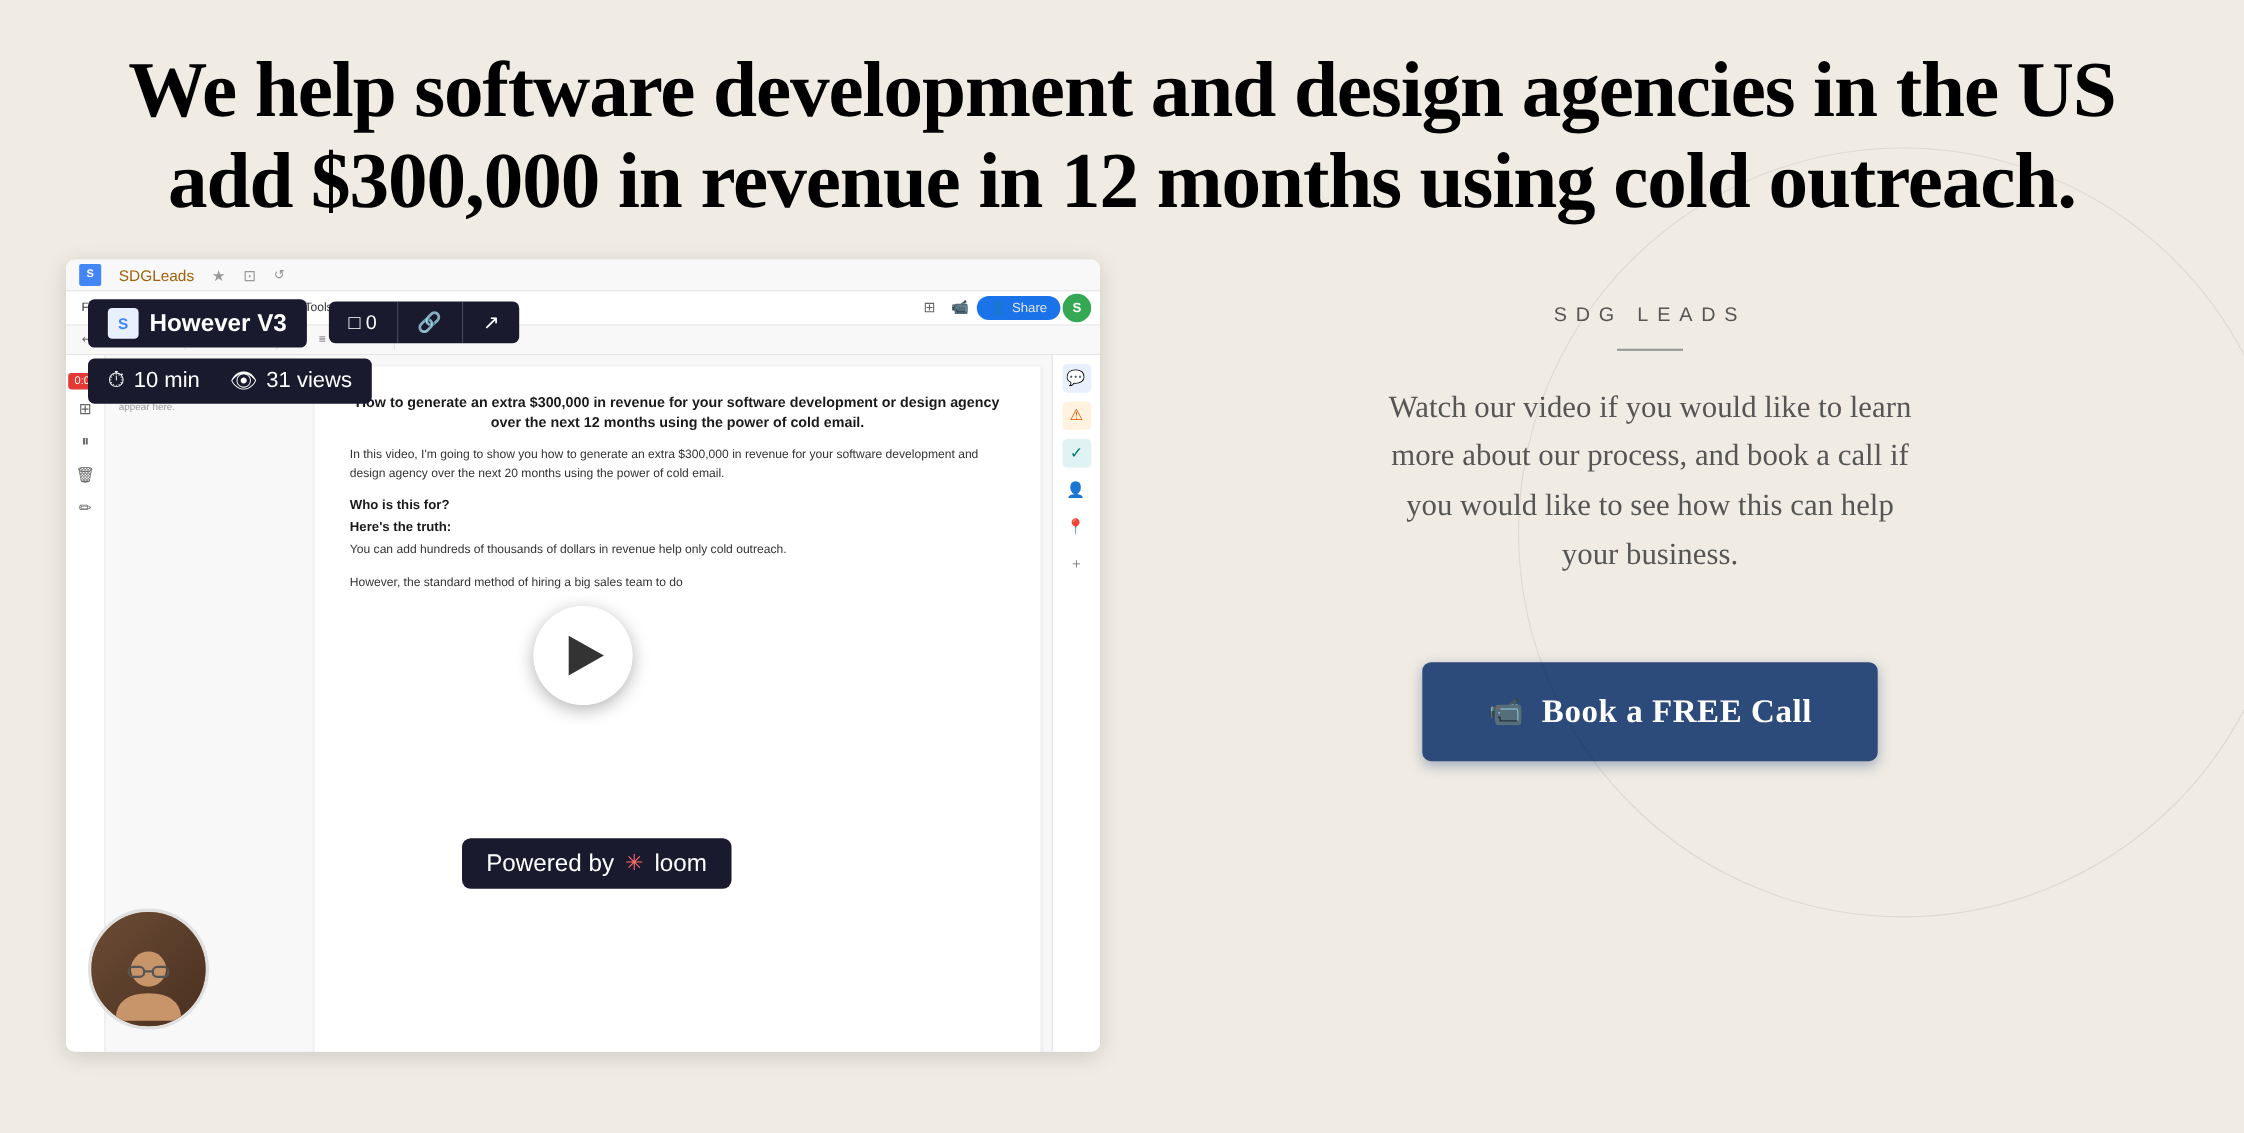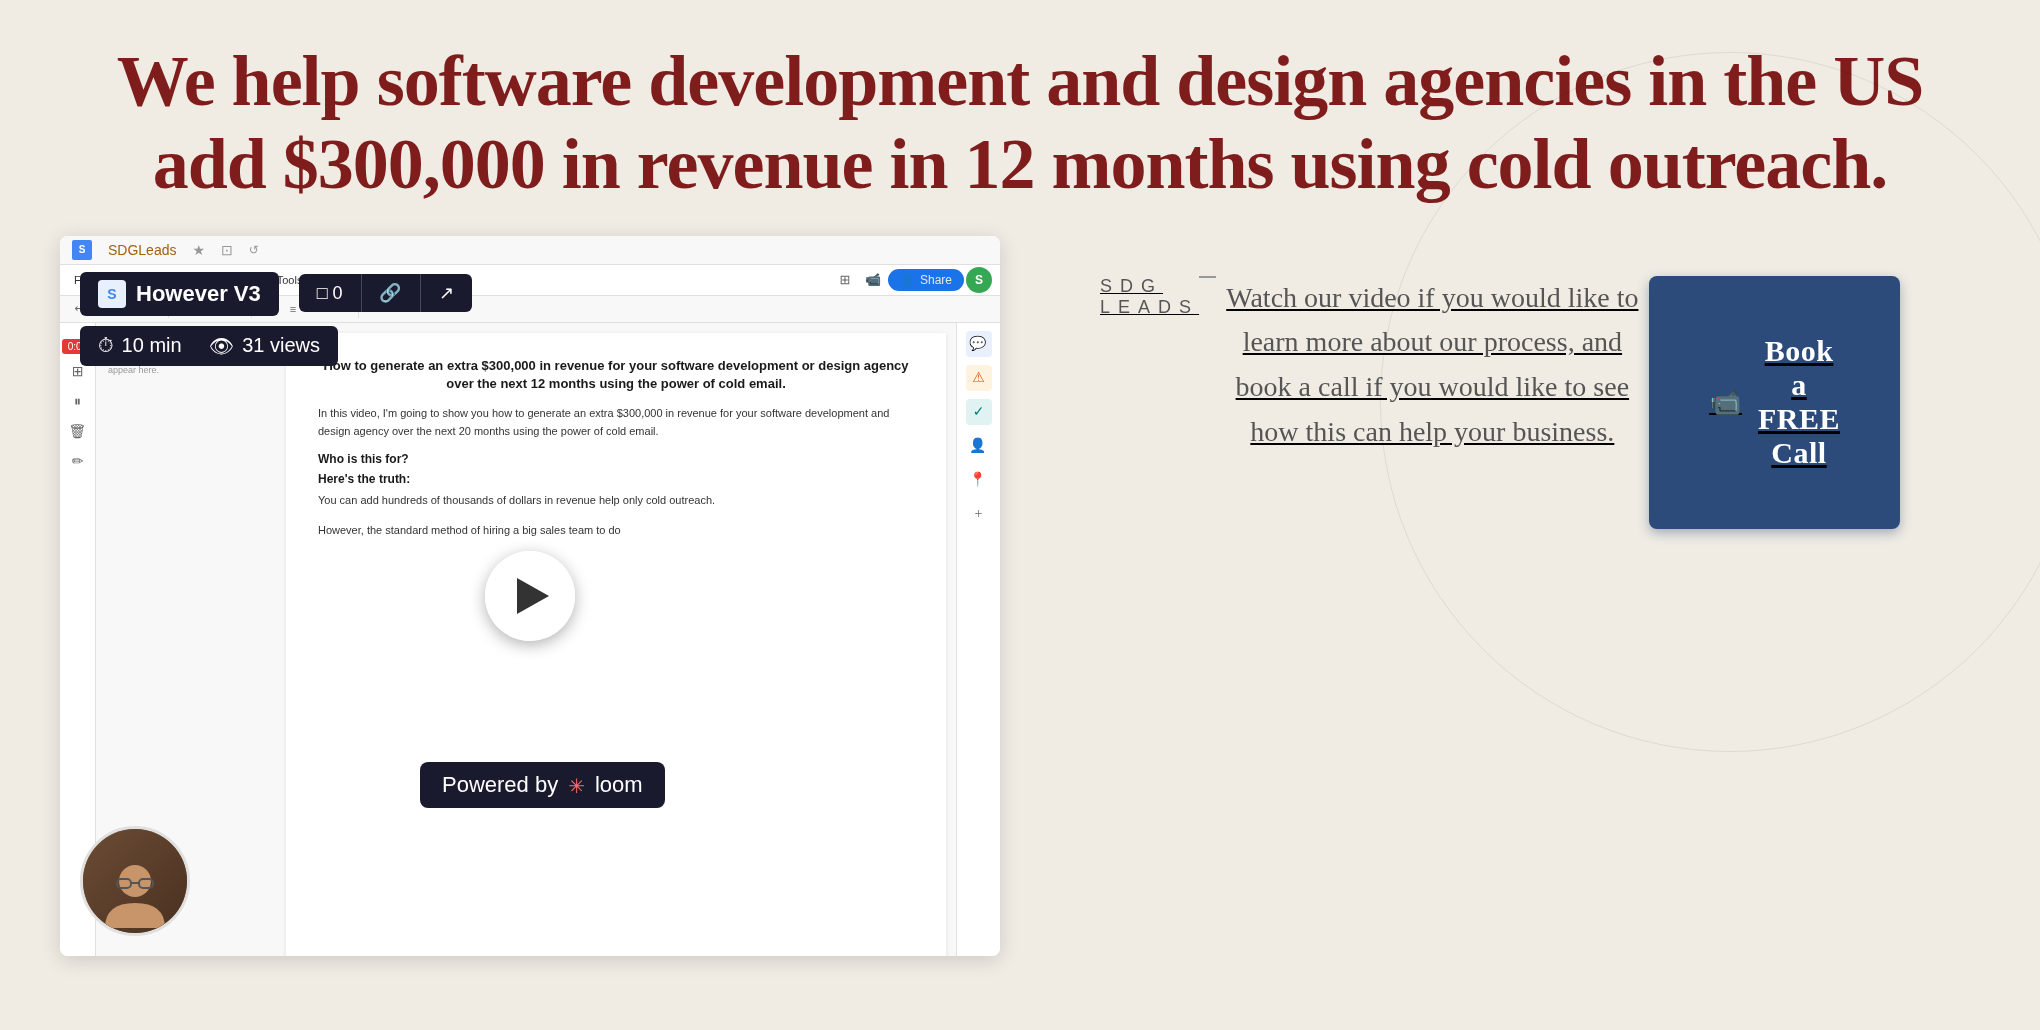--- a/index.html
+++ b/index.html
@@ -20,21 +20,21 @@
       background-color: #f0ece4;
       position: relative;
     }
 
     
     .hero-heading {
       text-align: center;
       padding: 40px 80px 30px;
       font-size: 72px;
       font-weight: 800;
-      color: #7f1d1d;
+      color: #000000;
       line-height: 1.15;
       letter-spacing: -1px;
     }
 
     
     .main-content {
       display: flex;
       flex-direction: row;
       align-items: flex-start;
       gap: 0;
@@ -314,21 +314,21 @@
       bottom: 148px;
       left: 360px;
       z-index: 30;
       background: #1a1a2e;
       color: white;
       padding: 10px 22px;
       border-radius: 8px;
       font-family: Arial, sans-serif;
       font-size: 22px;
       display: flex;
-      align-items: flex-end;
+      align-items: center;
       gap: 10px;
     }
 
     .loom-star {
       display: inline-block;
       color: #ff6b6b;
       font-size: 20px;
     }
 
     
@@ -451,25 +451,25 @@
       width: 1px;
       height: 18px;
       background: #e0e0e0;
       margin: 0 4px;
     }
 
     
     .right-panel {
       flex: 1;
       display: flex;
-      flex-direction: row;
+      flex-direction: column;
+      align-items: center;
       justify-content: center;
       padding: 40px 80px;
       position: relative;
-      text-decoration: underline;
     }
 
     
     .deco-circle {
       position: absolute;
       width: 700px;
       height: 700px;
       border-radius: 50%;
       border: 1px solid rgba(0,0,0,0.08);
       top: 50%;

